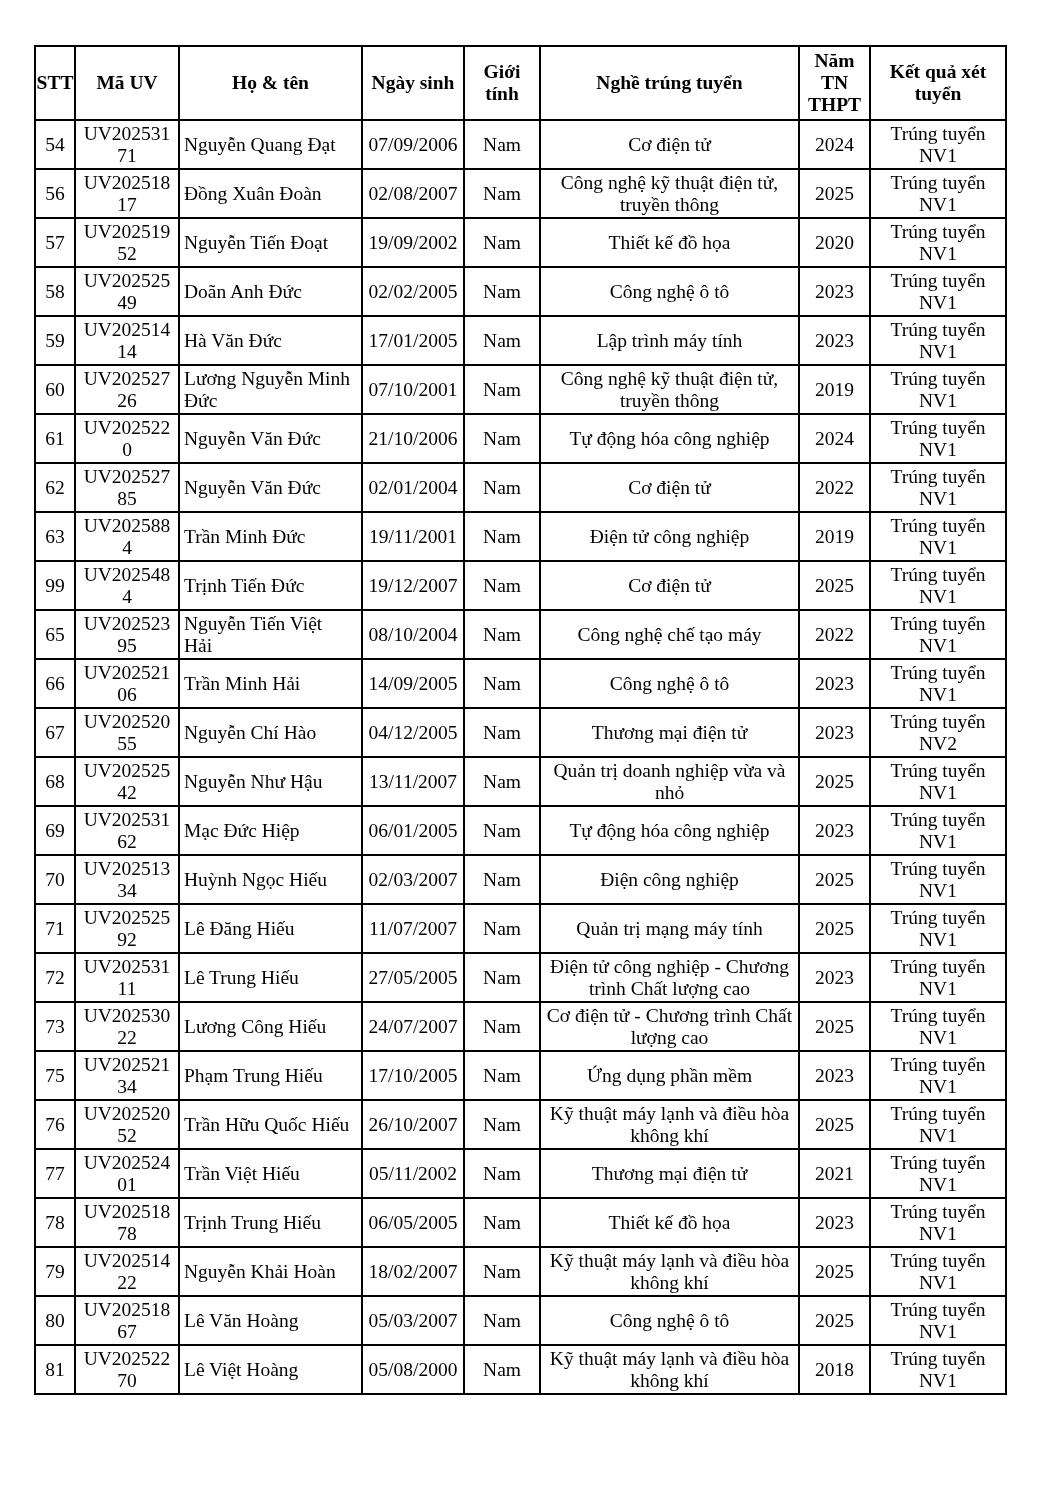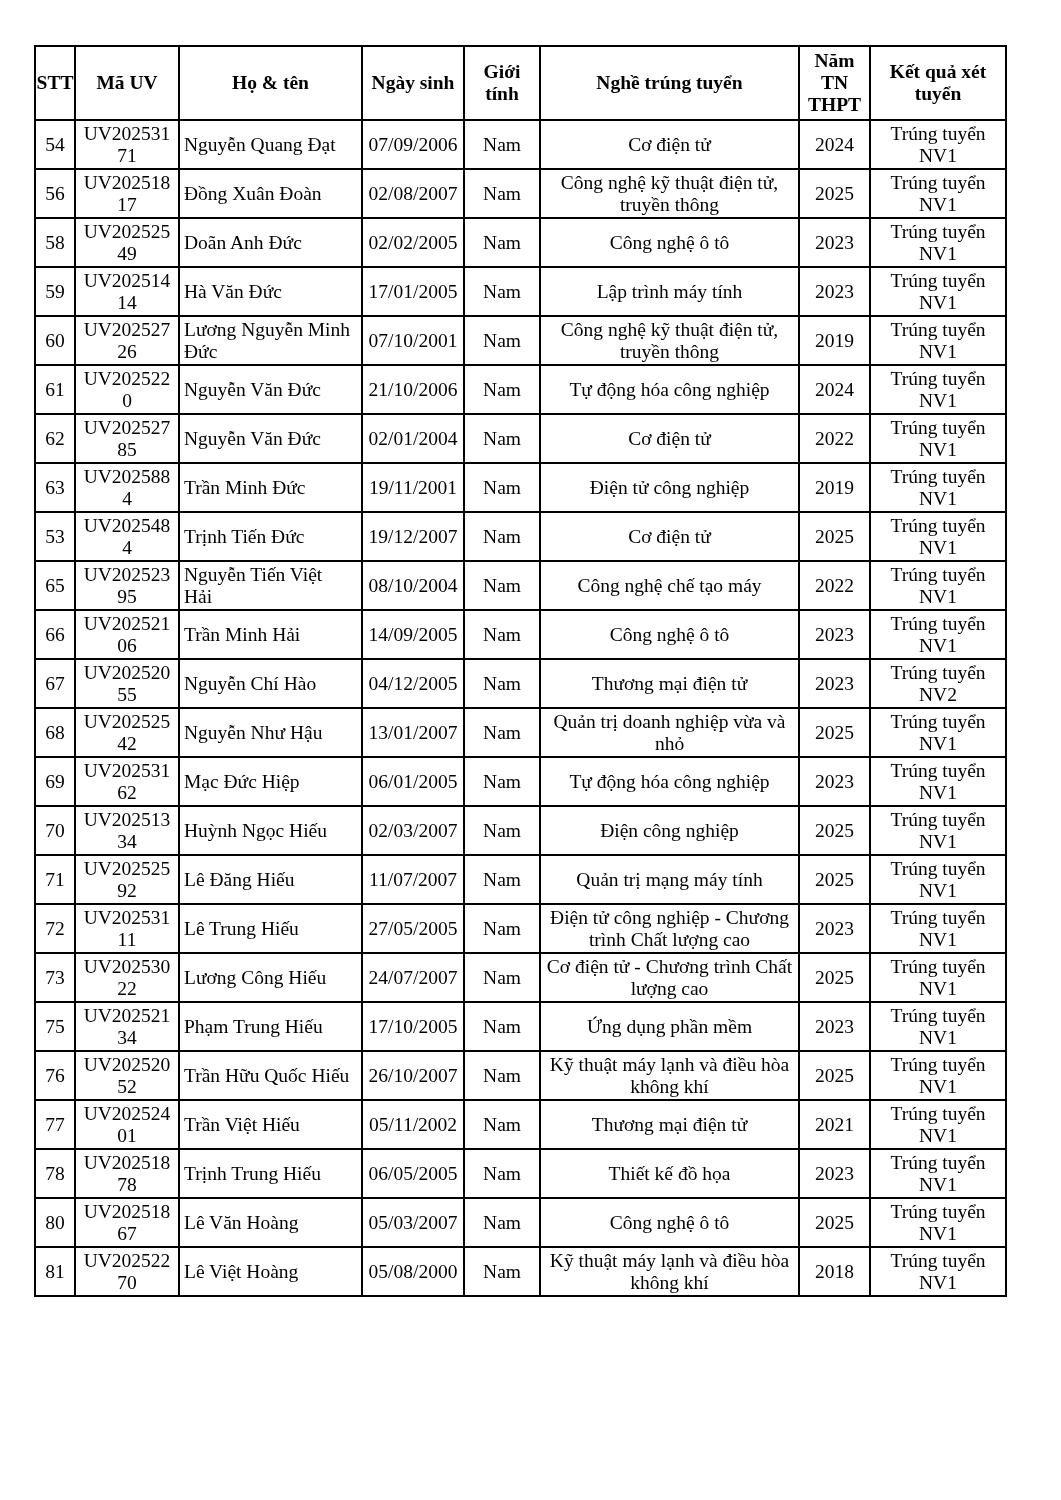--- a/index.html
+++ b/index.html
@@ -96,20 +96,30 @@
           <td class="c-stt">56</td>
           <td class="c-ma_uv">UV20251817</td>
           <td class="c-ho_ten">Đồng Xuân Đoàn</td>
           <td class="c-ngay_sinh">02/08/2007</td>
           <td class="c-gioi_tinh">Nam</td>
           <td class="c-nghe">Công nghệ kỹ thuật điện tử, truyền thông</td>
           <td class="c-nam_tn">2025</td>
           <td class="c-ket_qua">Trúng tuyển NV1</td>
         </tr>
         <tr>
+          <td class="c-stt">57</td>
+          <td class="c-ma_uv">UV20251952</td>
+          <td class="c-ho_ten">Nguyễn Tiến Đoạt</td>
+          <td class="c-ngay_sinh">19/09/2002</td>
+          <td class="c-gioi_tinh">Nam</td>
+          <td class="c-nghe">Thiết kế đồ họa</td>
+          <td class="c-nam_tn">2020</td>
+          <td class="c-ket_qua">Trúng tuyển NV1</td>
+        </tr>
+        <tr>
           <td class="c-stt">58</td>
           <td class="c-ma_uv">UV20252549</td>
           <td class="c-ho_ten">Doãn Anh Đức</td>
           <td class="c-ngay_sinh">02/02/2005</td>
           <td class="c-gioi_tinh">Nam</td>
           <td class="c-nghe">Công nghệ ô tô</td>
           <td class="c-nam_tn">2023</td>
           <td class="c-ket_qua">Trúng tuyển NV1</td>
         </tr>
         <tr>
@@ -156,21 +166,21 @@
           <td class="c-stt">63</td>
           <td class="c-ma_uv">UV2025884</td>
           <td class="c-ho_ten">Trần Minh Đức</td>
           <td class="c-ngay_sinh">19/11/2001</td>
           <td class="c-gioi_tinh">Nam</td>
           <td class="c-nghe">Điện tử công nghiệp</td>
           <td class="c-nam_tn">2019</td>
           <td class="c-ket_qua">Trúng tuyển NV1</td>
         </tr>
         <tr>
-          <td class="c-stt">53</td>
+          <td class="c-stt">99</td>
           <td class="c-ma_uv">UV2025484</td>
           <td class="c-ho_ten">Trịnh Tiến Đức</td>
           <td class="c-ngay_sinh">19/12/2007</td>
           <td class="c-gioi_tinh">Nam</td>
           <td class="c-nghe">Cơ điện tử</td>
           <td class="c-nam_tn">2025</td>
           <td class="c-ket_qua">Trúng tuyển NV1</td>
         </tr>
         <tr>
           <td class="c-stt">65</td>
@@ -199,21 +209,21 @@
           <td class="c-ngay_sinh">04/12/2005</td>
           <td class="c-gioi_tinh">Nam</td>
           <td class="c-nghe">Thương mại điện tử</td>
           <td class="c-nam_tn">2023</td>
           <td class="c-ket_qua">Trúng tuyển NV2</td>
         </tr>
         <tr>
           <td class="c-stt">68</td>
           <td class="c-ma_uv">UV20252542</td>
           <td class="c-ho_ten">Nguyễn Như Hậu</td>
-          <td class="c-ngay_sinh">13/01/2007</td>
+          <td class="c-ngay_sinh">13/11/2007</td>
           <td class="c-gioi_tinh">Nam</td>
           <td class="c-nghe">Quản trị doanh nghiệp vừa và nhỏ</td>
           <td class="c-nam_tn">2025</td>
           <td class="c-ket_qua">Trúng tuyển NV1</td>
         </tr>
         <tr>
           <td class="c-stt">69</td>
           <td class="c-ma_uv">UV20253162</td>
           <td class="c-ho_ten">Mạc Đức Hiệp</td>
           <td class="c-ngay_sinh">06/01/2005</td>
@@ -293,20 +303,30 @@
           <td class="c-ket_qua">Trúng tuyển NV1</td>
         </tr>
         <tr>
           <td class="c-stt">78</td>
           <td class="c-ma_uv">UV20251878</td>
           <td class="c-ho_ten">Trịnh Trung Hiếu</td>
           <td class="c-ngay_sinh">06/05/2005</td>
           <td class="c-gioi_tinh">Nam</td>
           <td class="c-nghe">Thiết kế đồ họa</td>
           <td class="c-nam_tn">2023</td>
+          <td class="c-ket_qua">Trúng tuyển NV1</td>
+        </tr>
+        <tr>
+          <td class="c-stt">79</td>
+          <td class="c-ma_uv">UV20251422</td>
+          <td class="c-ho_ten">Nguyễn Khải Hoàn</td>
+          <td class="c-ngay_sinh">18/02/2007</td>
+          <td class="c-gioi_tinh">Nam</td>
+          <td class="c-nghe">Kỹ thuật máy lạnh và điều hòa không khí</td>
+          <td class="c-nam_tn">2025</td>
           <td class="c-ket_qua">Trúng tuyển NV1</td>
         </tr>
         <tr>
           <td class="c-stt">80</td>
           <td class="c-ma_uv">UV20251867</td>
           <td class="c-ho_ten">Lê Văn Hoàng</td>
           <td class="c-ngay_sinh">05/03/2007</td>
           <td class="c-gioi_tinh">Nam</td>
           <td class="c-nghe">Công nghệ ô tô</td>
           <td class="c-nam_tn">2025</td>

